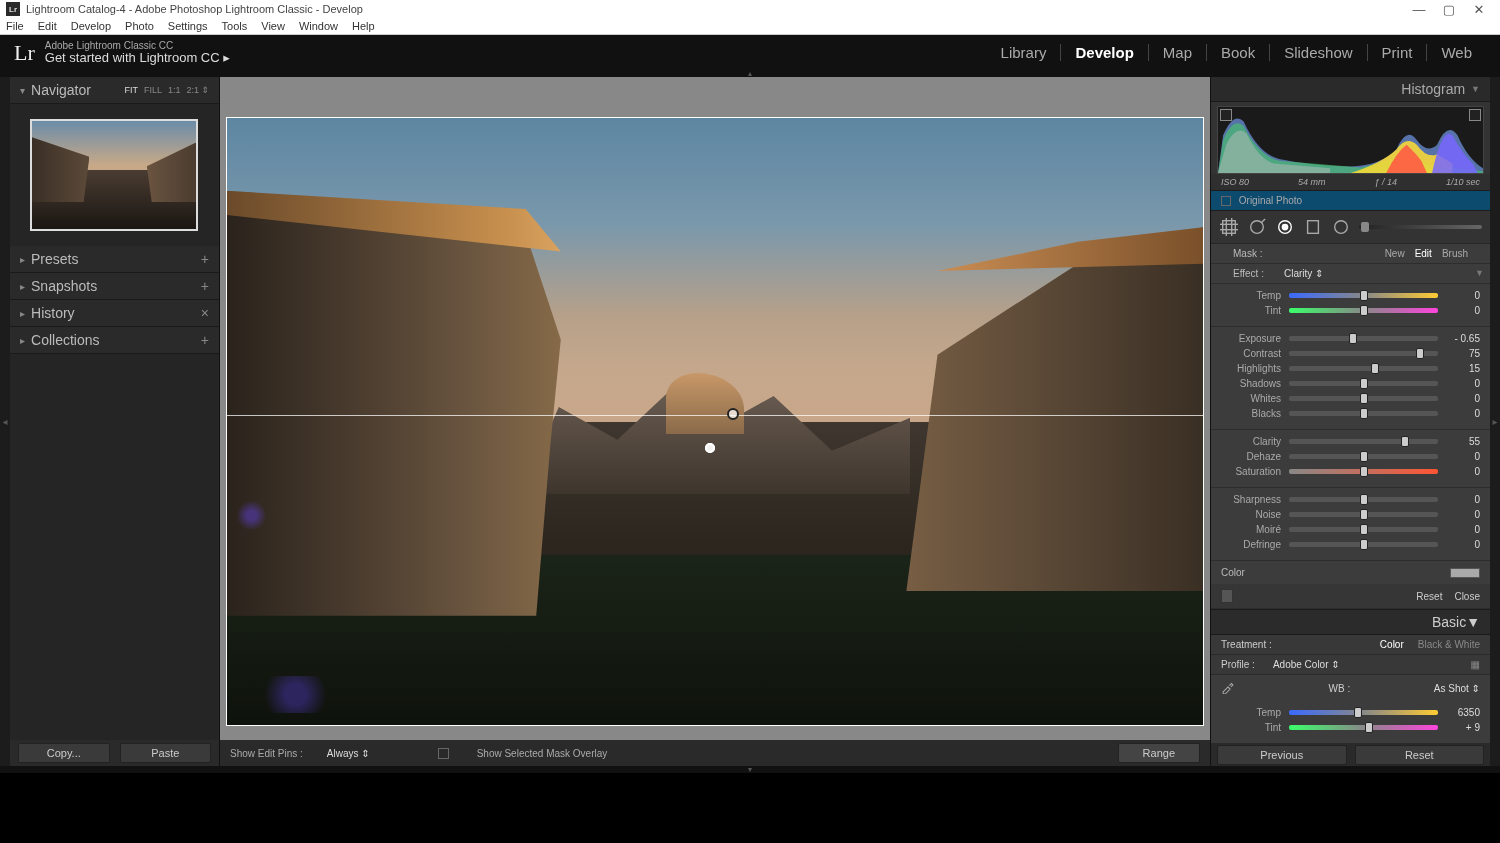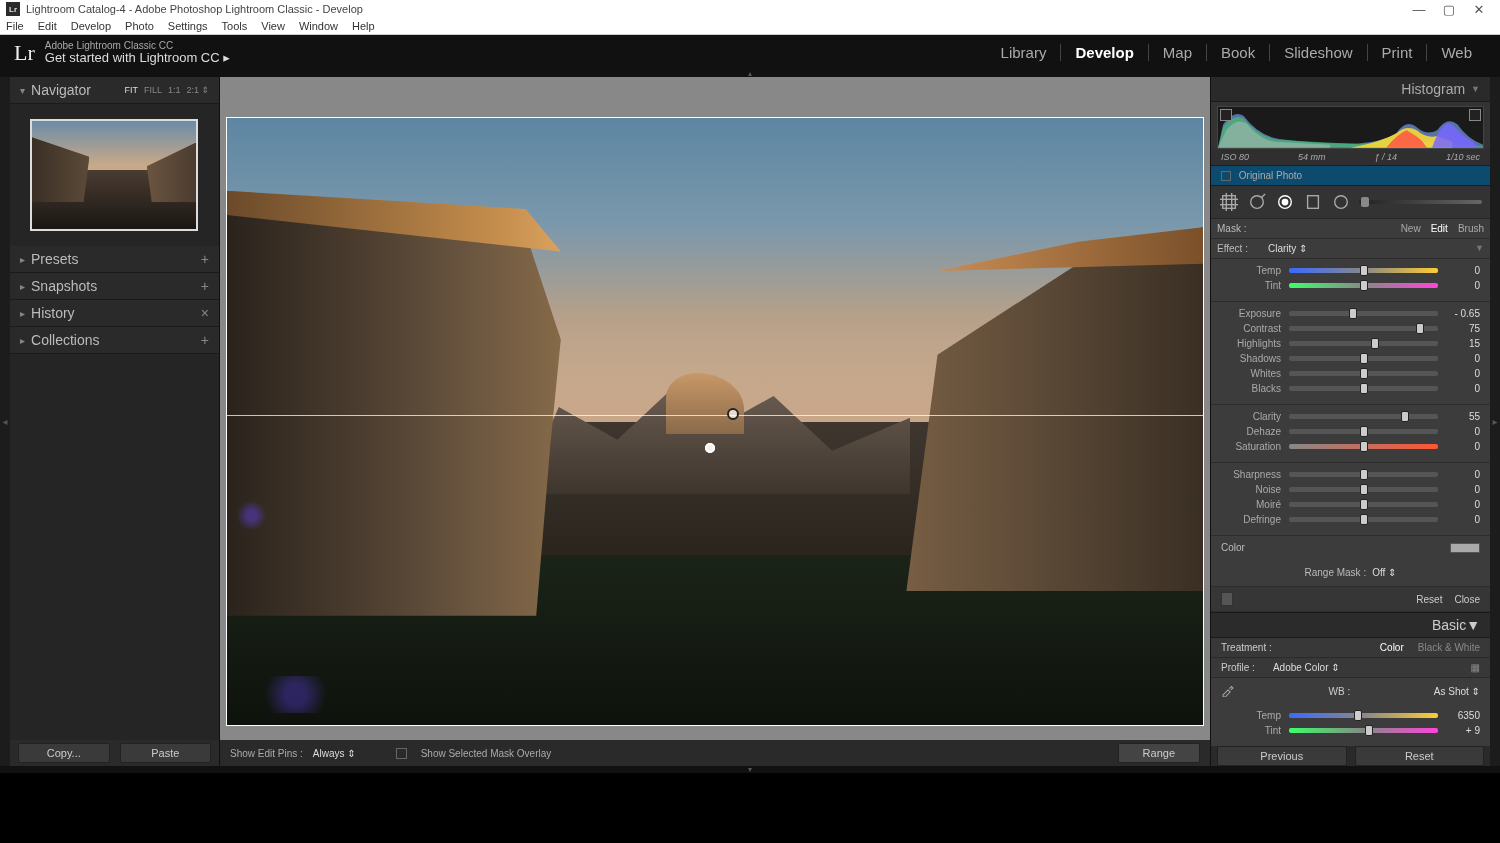--- a/index.html
+++ b/index.html
@@ -45,21 +45,21 @@
 .cliff-right { position:absolute; top:18%; right:0; width:32%; height:60%; background:linear-gradient(270deg,#3a2f24 0%,#5a4836 50%,#7a6045 100%); clip-path:polygon(15% 35%, 60% 10%, 100% 0, 100% 100%, 5% 100%); }
 .cliff-right-top { position:absolute; top:18%; right:0; width:32%; height:12%; background:linear-gradient(270deg,#7a502a,#d8985a); clip-path:polygon(15% 60%,60% 20%,100% 0,100% 50%); }
 .mid-mountains { position:absolute; top:44%; left:30%; width:40%; height:18%; background:linear-gradient(#6b5d52,#3e352d); clip-path:polygon(0 100%,10% 20%,25% 50%,40% 0,50% 40%,65% 10%,80% 60%,100% 30%,100% 100%); }
 .halfdome { position:absolute; top:42%; left:45%; width:8%; height:10%; background:linear-gradient(#c89868,#8a6a4a); border-radius:40% 60% 0 0; }
 .grad-line { position:absolute; top:49%; left:0; right:0; height:1px; background:#fffb; }
 .grad-handle { position:absolute; top:47.8%; left:51.2%; width:12px; height:12px; border:2px solid #222; border-radius:50%; background:#fffb; }
 .grad-handle2 { position:absolute; top:53.5%; left:49%; width:10px; height:10px; border:2px solid #fff; border-radius:50%; background:#fffb; }
 .purple-clip { position:absolute; bottom:2%; left:2%; width:10%; height:6%; background:radial-gradient(circle,#6644ff55 20%,transparent 60%); }
 .purple-clip2 { position:absolute; top:63%; left:0.5%; width:4%; height:5%; background:radial-gradient(circle,#6644ff66 20%,transparent 60%); }
 
-.bottombar { height:26px; background:#2a2a2a; display:flex; align-items:center; padding:0 10px; gap:10px; color:#aaa; font-size:10px; position:absolute; bottom:0; left:0; right:0; }
+.bottombar { height:26px; background:#2a2a2a; display:flex; align-items:center; padding:0 10px; gap:24px; color:#aaa; font-size:10px; position:absolute; bottom:0; left:0; right:0; }
 .btn { background:#3a3a3a; border:1px solid #222; color:#ccc; padding:3px 24px; font-size:11px; border-radius:2px; cursor:pointer; }
 .btn.primary { background:#444; }
 .bottombar .sep { flex:1; }
 .checkbox-fake { width:11px; height:11px; border:1px solid #666; display:inline-block; vertical-align:middle; margin-right:4px; }
 
 .left-bottom { height:26px; background:#2a2a2a; display:flex; align-items:center; padding:0 8px; gap:10px; }
 
 .rightpanel { width:280px; background:#333; display:flex; flex-direction:column; overflow:hidden; border-left:1px solid #111; }
 .rp-header { background:#2a2a2a; padding:4px 10px; display:flex; align-items:center; font-family:Georgia,serif; font-size:14px; color:#aaa; justify-content:flex-end; border-bottom:1px solid #1a1a1a; }
 .rp-header .tri2 { margin-left:6px; color:#777; font-size:9px; }
@@ -71,21 +71,21 @@
 .orig-row { padding:4px 10px; font-size:10px; color:#aaa; background:#0c4a6e; border-top:1px solid #1c1c1c; border-bottom:1px solid #1c1c1c; }
 .orig-row .cb { width:10px; height:10px; border:1px solid #666; display:inline-block; margin-right:5px; vertical-align:middle; }
 
 .tool-row { display:flex; align-items:center; padding:6px 8px; gap:8px; background:#333; border-bottom:1px solid #262626; }
 .tool-icon { width:20px; height:20px; display:flex; align-items:center; justify-content:center; color:#aaa; cursor:pointer; }
 .tool-icon.active { color:#fff; }
 .tool-icon svg { width:18px; height:18px; }
 .exposure-slider { flex:1; height:4px; background:linear-gradient(90deg,#222,#666); position:relative; border-radius:2px; }
 .exposure-slider .knob { position:absolute; left:2%; top:-3px; width:8px; height:10px; background:#888; border-radius:2px; }
 
-.mask-row, .effect-row, .range-row, .reset-row { display:flex; align-items:center; padding:4px 6px; font-size:10px; color:#bbb; background:#3c3c3c; border-bottom:1px solid #2d2d2d; }
+.mask-row, .effect-row, .range-row, .reset-row { display:flex; align-items:center; padding:4px 22px; font-size:10px; color:#bbb; background:#3c3c3c; border-bottom:1px solid #2d2d2d; }
 .mask-row .sp, .range-row .sp, .reset-row .sp { flex:1; }
 .mask-row .tab { margin-left:10px; color:#aaa; }
 .mask-row .tab.active { color:#fff; }
 
 .slider-group { background:#3c3c3c; padding:4px 0 8px 0; border-bottom:1px solid #2d2d2d; }
 .slider-row { display:flex; align-items:center; padding:2px 10px; font-size:10px; color:#bbb; gap:8px; }
 .slider-row .label { width:60px; text-align:right; color:#aaa; }
 .slider-row .track { flex:1; height:5px; background:#555; position:relative; border-radius:2px; }
 .slider-row .track.temp { background:linear-gradient(90deg,#3a6aff,#888 50%,#ffcc33); }
 .slider-row .track.tint { background:linear-gradient(90deg,#3aff6a,#888 50%,#ff44dd); }
@@ -432,24 +432,20 @@
           </div>
           <span class="val">0</span>
         </div>
       </div>
 
     <div class="color-row">
       <span>Color</span>
       <span class="sw"></span>
     </div>
 
-    <div class="range-row" style="justify-content:center;background:#3c3c3c;padding:8px;">
-      <span>Range Mask :</span>
-      <span style="margin-left:6px;color:#ddd;">Off ⇕</span>
-    </div>
 
     <div class="reset-row">
       <span class="switch"></span>
       <span class="sp"></span>
       <span class="link">Reset</span>
       <span class="link">Close</span>
     </div>
 
     <div class="basic-header">
       <span>Basic</span>

